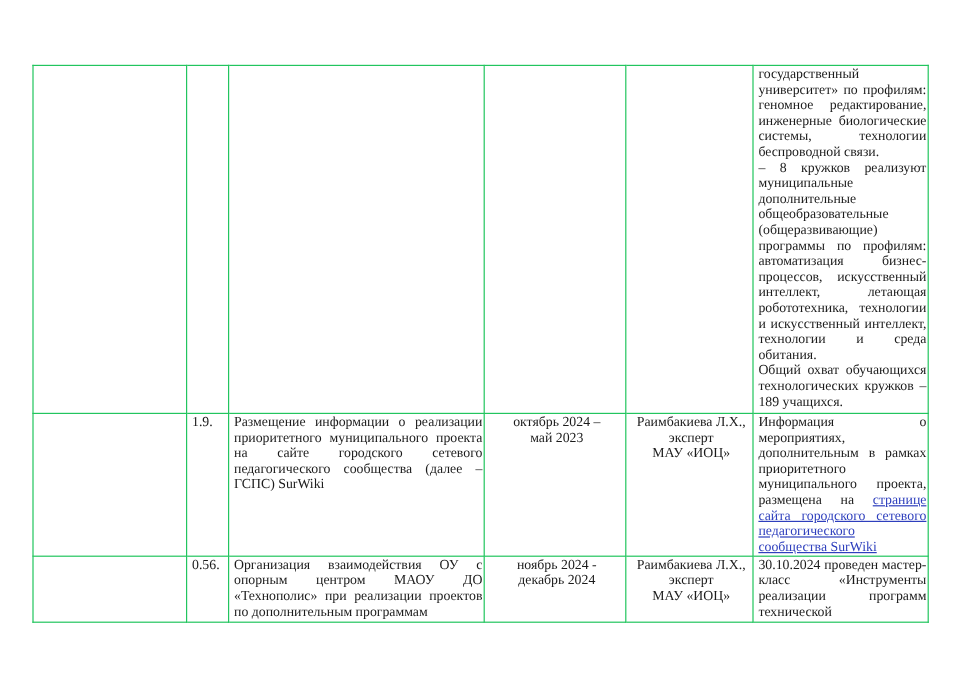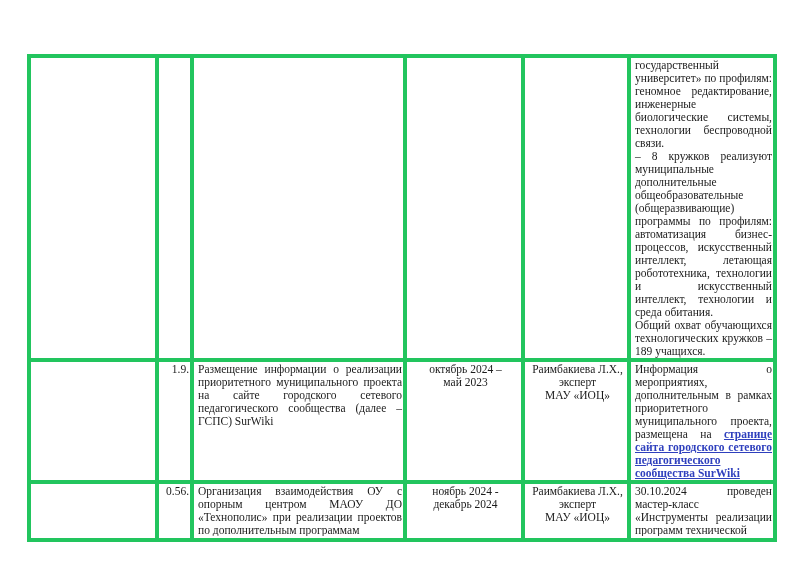--- a/index.html
+++ b/index.html
@@ -20,38 +20,37 @@
     position: absolute;
     left: 27px;
     top: 54px;
     width: 746px;
     border-collapse: collapse;
     table-layout: fixed;
     font-size: 11.5px;
     line-height: 13px;
   }
   table.doc-table td {
-    border: 4px solid #22c55e;
+    border: 1px solid #22c55e;
     vertical-align: top;
     padding: 1px 1px 0 4px;
     overflow: hidden;
   }
   .row-a td   { height: 288px; }
   .row-19 td  { height: 114px; }
   .row-110 td { height: 53px; }
-  .c-num  { text-align: right; padding-left: 1px; padding-right: 1px; }
+  .c-num  { text-align: left; padding-left: 1px; padding-right: 1px; }
   .just   { text-align: justify; }
   .center { text-align: center; white-space: pre-line; }
   .c-res p { margin: 0; text-align: justify; }
   .clip { height: 51px; overflow: hidden; }
   a.doclink {
     color: #2e3fbd;
     text-decoration: underline;
     cursor: pointer;
-    font-weight: bold;
   }
 </style>
 </head>
 <body>
 
 <div class="page">
   <table class="doc-table">
     <colgroup>
       <col style="width:128px">
       <col style="width:35px">

